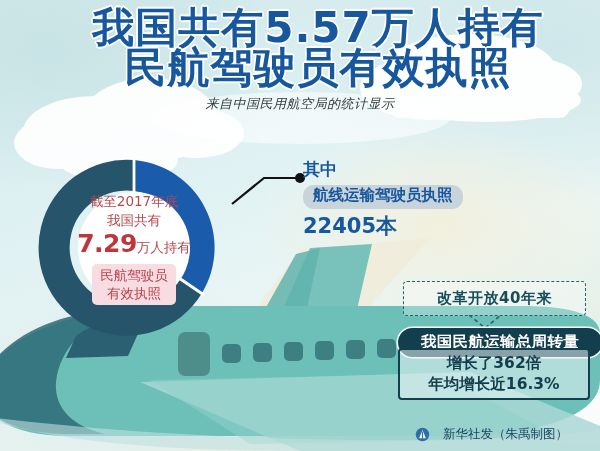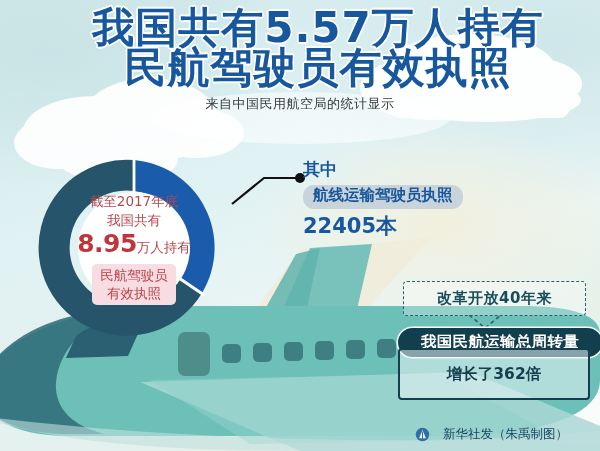--- a/index.html
+++ b/index.html
@@ -32,21 +32,21 @@
   #titleblock{position:absolute;left:0;top:8px;width:600px;text-align:center;}
   .t-line{
     font-size:42px;font-weight:bold;color:#17579e;letter-spacing:1px;
     line-height:40px;
     text-shadow:
        1.6px 0 0 #ffffff, -1.6px 0 0 #ffffff, 0 1.6px 0 #ffffff, 0 -1.6px 0 #ffffff,
        1.2px 1.2px 0 #ffffff, -1.2px 1.2px 0 #ffffff, 1.2px -1.2px 0 #ffffff, -1.2px -1.2px 0 #ffffff;
     margin-left: 36px;
   }
   #subtitle{
-    margin-top:7px;font-size:13px;color:#333b3c;font-weight:normal;letter-spacing:0.5px;
+    margin-top:7px;font-size:13px;color:#333b3c;font-weight:normal;letter-spacing:0.5px;font-style:italic;
   }
 
   
   #donutwrap{position:absolute;left:34px;top:148px;width:200px;height:200px;}
   #donutsvg{position:absolute;left:0;top:0;}
   #donutcenter{
     position:absolute;left:26px;top:26px;width:148px;height:148px;
     display:flex;flex-direction:column;align-items:center;justify-content:center;
     text-align:center;
   }
@@ -193,21 +193,21 @@
       <rect x="98.6" y="10" width="2.8" height="34" fill="#ffffff"></rect>
       <line x1="142" y1="128" x2="170" y2="147" stroke="#ffffff" stroke-width="3"></line>
 
       <circle cx="100" cy="100" r="56" fill="#ffffff"></circle>
     </svg>
 
     <div id="donutcenter">
       <div class="dc-line">截至2017年底</div>
       <div class="dc-line">我国共有</div>
       <div class="dc-big">
-        <span class="num">8.95</span><span class="unit">万人持有</span>
+        <span class="num">7.29</span><span class="unit">万人持有</span>
       </div>
       <div id="dc-pill">
         <div>民航驾驶员</div>
         <div>有效执照</div>
       </div>
     </div>
   </div>
 
   <svg id="leader" viewBox="0 0 120 50">
     <path d="M12 44 L44 18 L78 18" stroke="#111111" stroke-width="2.2" fill="none"></path>
@@ -228,20 +228,21 @@
   <svg id="bubble-tail" viewBox="0 0 34 14">
     <path d="M1 0 L17 13 L33 0" fill="none" stroke="#2a5e6b" stroke-width="1.5" stroke-dasharray="4 3"></path>
   </svg>
 
   <div id="pill-dark">
     <span>我国民航运输总周转量</span>
   </div>
 
   <div id="box-stat">
     <div class="bs-line">增长了362倍</div>
+    <div class="bs-line">年均增长近16.3%</div>
   </div>
 
   <div id="credit">
     <svg id="credit-logo" viewBox="0 0 20 20">
       <circle cx="10" cy="10" r="9" fill="#2f6fa8"></circle>
       <path d="M10 4 L14.5 15 L5.5 15 Z" fill="#ffffff"></path>
       <rect x="9.2" y="6" width="1.6" height="9" fill="#2f6fa8"></rect>
     </svg>
     <span id="credit-text">新华社发（朱禹制图）</span>
   </div>

